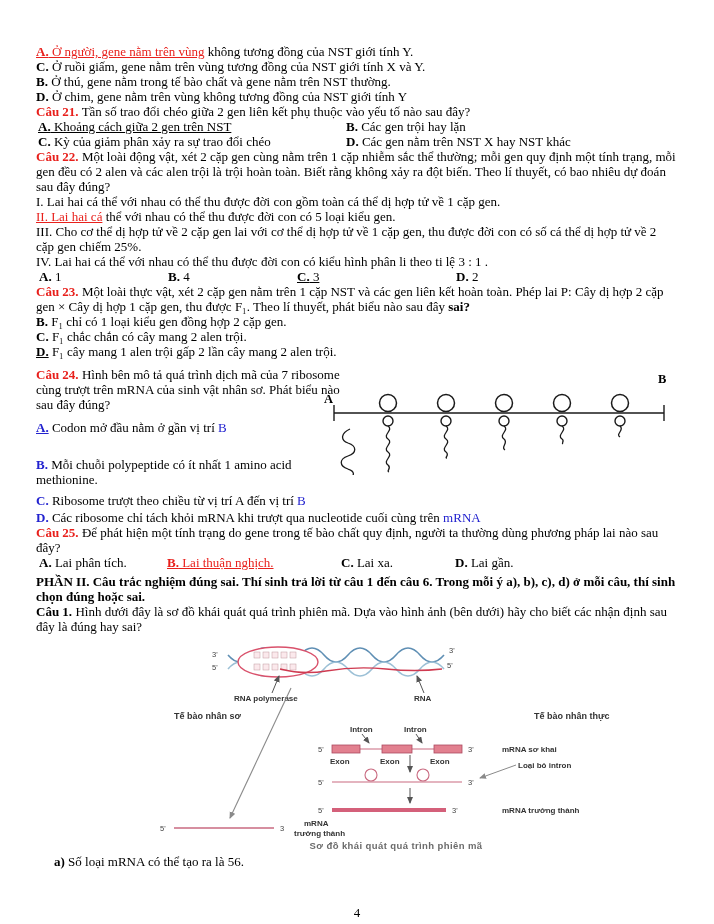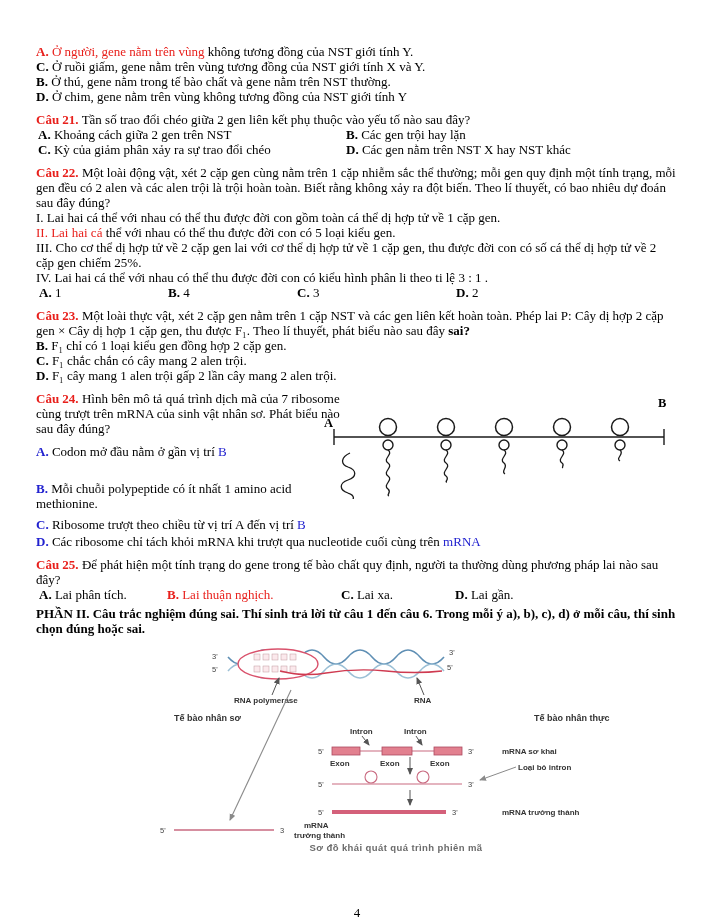--- a/index.html
+++ b/index.html
@@ -2,22 +2,22 @@
 <html><head>
 <meta charset="utf-8">
 <style>
   *{box-sizing:border-box;margin:0;padding:0}
   html,body{width:714px;height:924px}
   body{background:#fff;font-family:"Liberation Serif",serif;font-size:13px;line-height:15px;color:#000;position:relative;overflow:hidden}
   .page{position:absolute;inset:0;padding:44px 38px 0 36px}
   b{font-weight:bold}
   .red{color:#e8201c}
   .blue{color:#2222cf}
-  .u{}
-  .sec{margin-top:8px}
+  .u{text-decoration:underline}
+  .sec{margin-top:0}
   .opts2{display:grid;grid-template-columns:308px 1fr;padding-left:2px}
   .opts4{display:grid;grid-template-columns:129px 129px 159px 1fr;padding-left:3px}
   .opts25{display:grid;grid-template-columns:128px 174px 114px 1fr;padding-left:3px}
   .q24{position:relative;margin-top:8px}
   .q24-fig{position:absolute;top:2px;right:0;width:360px;height:106px}
   .q24-narrow{width:314px}
   .q24-stem{margin-bottom:8px}
   .q24-optA{margin-bottom:22px}
   .q24-c{margin-top:6px}
   .q24-d{margin-top:2px}
@@ -125,20 +125,23 @@
     <div class="opts25">
       <div><b>A.</b><span> Lai phân tích.</span></div>
       <div><span class="red u"><b>B.</b><span> Lai thuận nghịch.</span></span></div>
       <div><b>C.</b><span> Lai xa.</span></div>
       <div><b>D.</b><span> Lai gần.</span></div>
     </div>
   </section>
 
   <p class="part2">PHẦN II. Câu trắc nghiệm đúng sai. Thí sinh trả lời từ câu 1 đến câu 6. Trong mỗi ý a), b), c), d) ở mỗi câu, thí sinh chọn đúng hoặc sai.</p>
 
+  <section class="sec">
+    <p><b>Câu 1.</b><span> Hình dưới đây là sơ đồ khái quát quá trình phiên mã. Dựa vào hình ảnh (bên dưới) hãy cho biết các nhận định sau đây là đúng hay sai?</span></p>
+  </section>
 
   <div class="fig1">
     <svg width="600" height="214" viewBox="0 0 600 214">
       <defs>
         <marker id="mA" markerWidth="8" markerHeight="8" refX="6" refY="3" orient="auto" markerUnits="userSpaceOnUse">
             <path d="M0,0L7,3L0,6Z" fill="#8a8a8a"></path>
           </marker>
         <marker id="mB" markerWidth="8" markerHeight="8" refX="6" refY="3" orient="auto" markerUnits="userSpaceOnUse">
             <path d="M0,0L7,3L0,6Z" fill="#555"></path>
           </marker>
@@ -220,16 +223,17 @@
       <line x1="108" y1="190" x2="208" y2="190" stroke="#c96a80" stroke-width="1.5"></line>
       <text x="94" y="193" class="fp">5'</text>
       <text x="214" y="193" class="fp">3</text>
       <text x="238" y="188" class="ft">mRNA</text>
       <text x="228" y="198" class="ft">trưởng thành</text>
 
       <text x="330" y="211" text-anchor="middle" class="cap">Sơ đồ khái quát quá trình phiên mã</text>
     </svg>
   </div>
 
+  <p class="itema"><b>a)</b><span> Số loại mRNA có thể tạo ra là 56.</span></p>
 
   <div class="pagenum">4</div>
 
 </div>
 
 </body></html>

